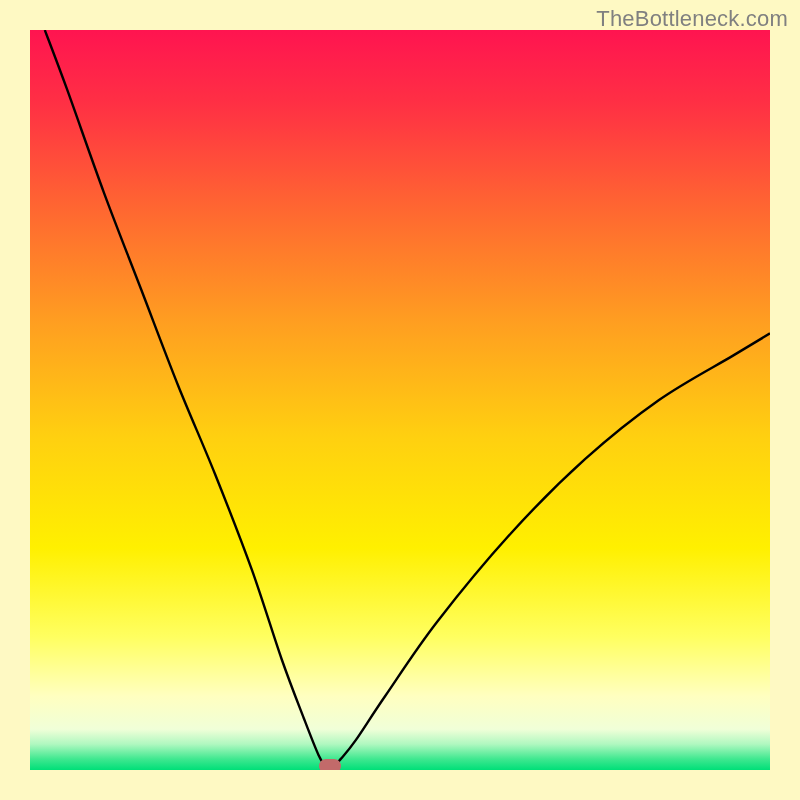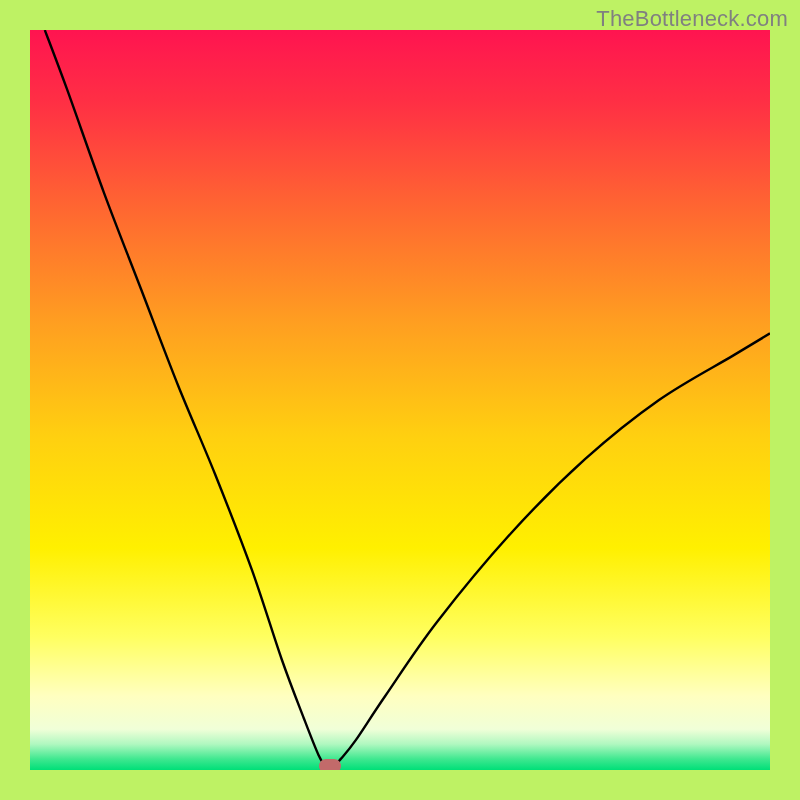--- a/index.html
+++ b/index.html
@@ -8,21 +8,21 @@
     width: 800px;
     height: 800px;
     overflow: hidden;
     background: #000;
     font-family: Arial, Helvetica, sans-serif;
   }
   .frame {
     position: relative;
     width: 800px;
     height: 800px;
-    background: #bef264;
+    background: #fef9c3;
   }
   .plot-area {
     position: absolute;
     left: 30px;
     top: 30px;
     width: 740px;
     height: 740px;
     overflow: hidden;
   }
   .gradient-bg {

